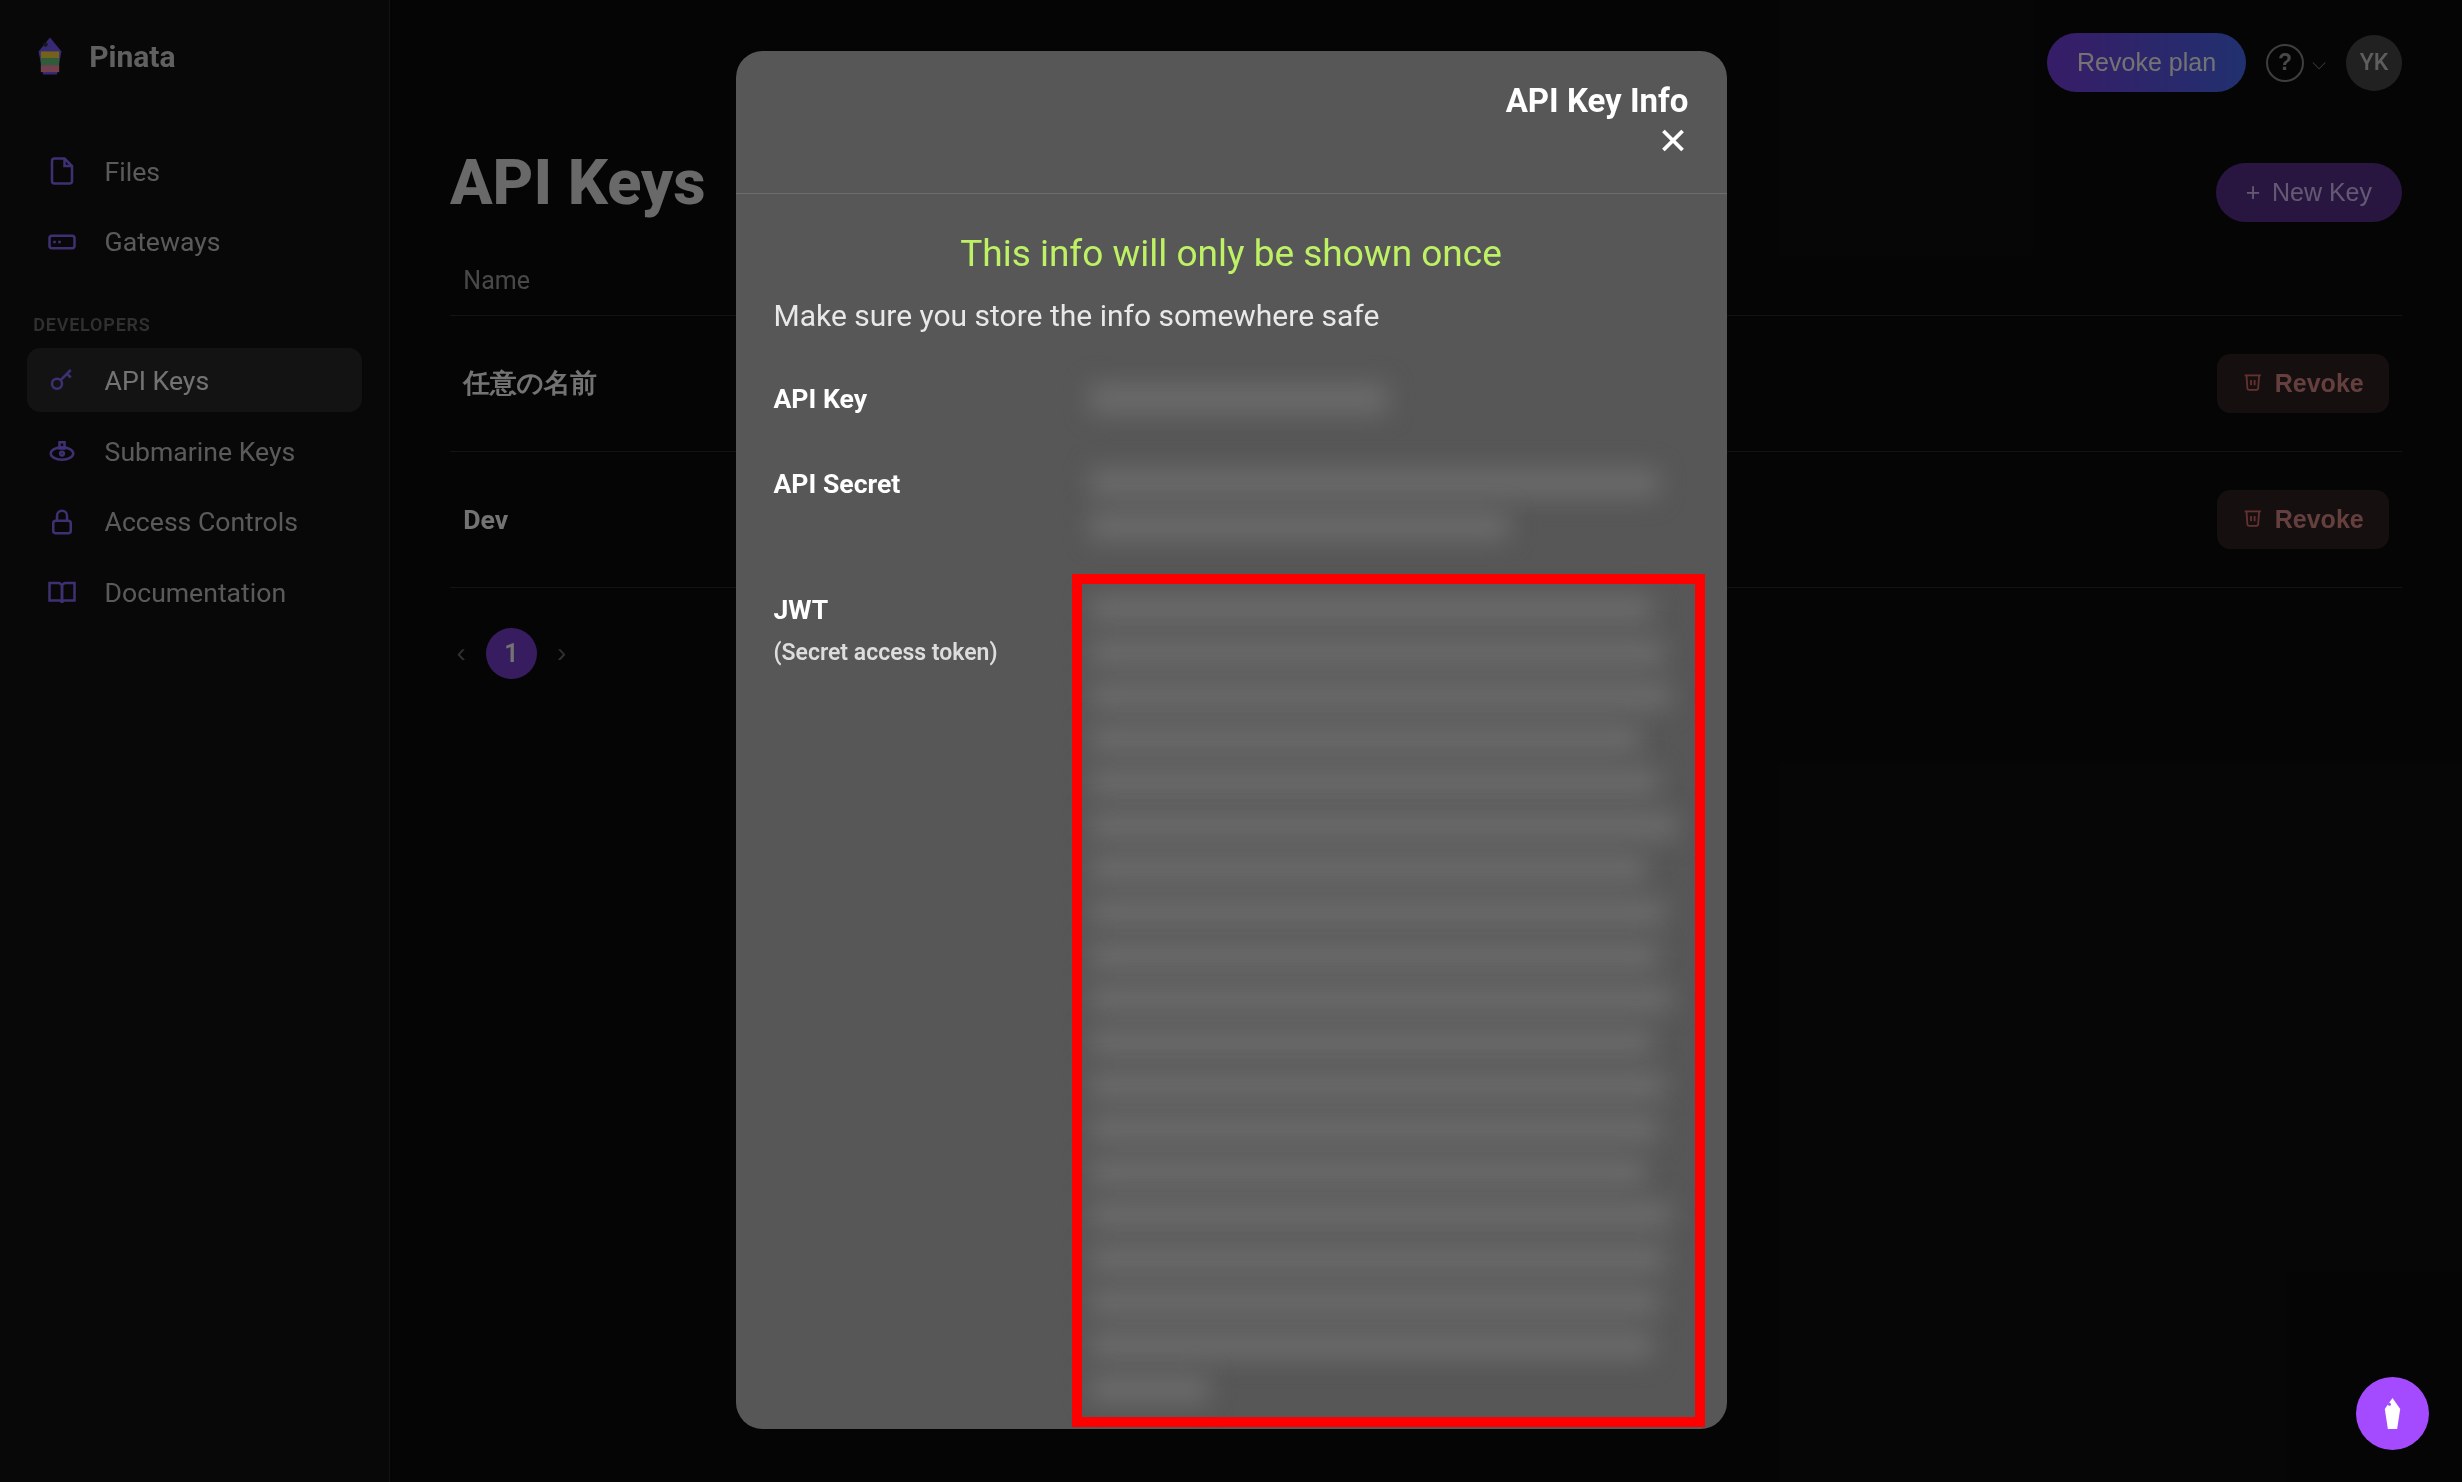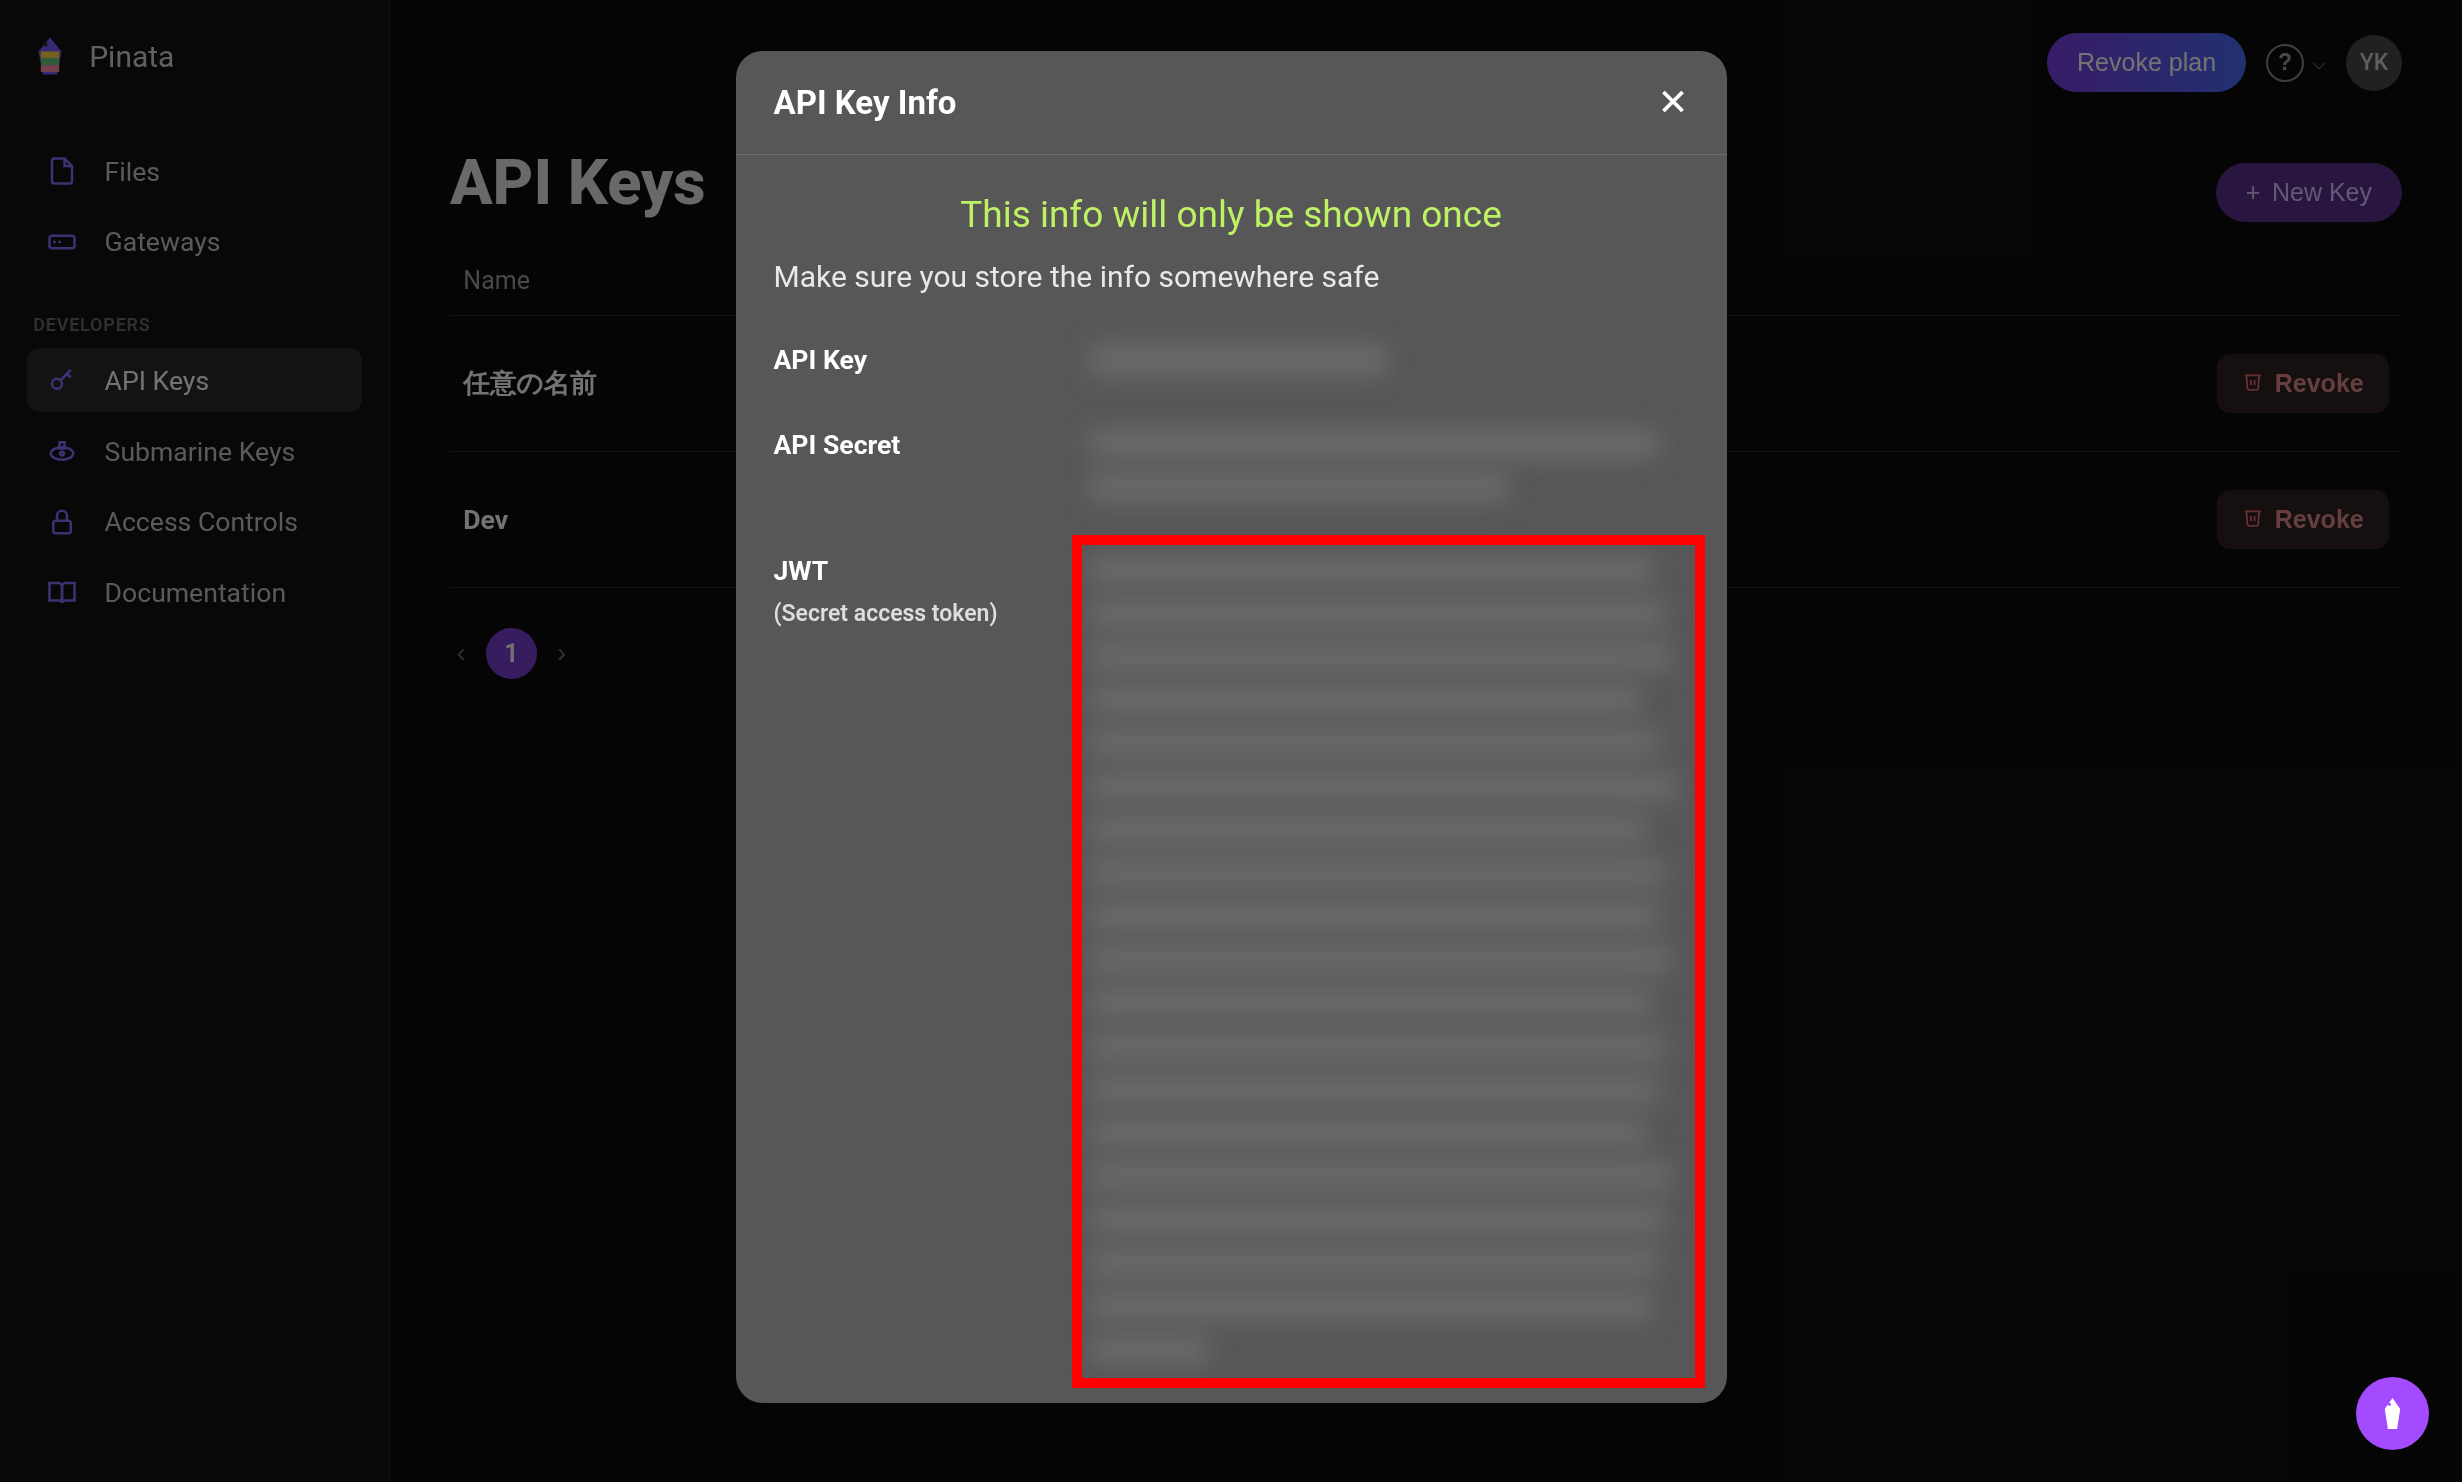--- a/index.html
+++ b/index.html
@@ -16,21 +16,21 @@
 .sidebar {
   width: 390px;
   background: #121212;
   border-right: 0.8px solid #2a2a2a;
   padding: 33px 26.6px;
   display: flex;
   flex-direction: column;
 }
 .logo-row { display: flex; align-items: center; gap: 16.6px; margin-bottom: 60px; }
 .logo-icon { width: 46px; height: 46px; position: relative; }
-.logo-text { font-size: 30px; font-weight: 400; color: #d6d6d6; }
+.logo-text { font-size: 30px; font-weight: 700; color: #d6d6d6; }
 .nav-section { display: flex; flex-direction: column; gap: 6.6px; }
 .nav-item {
   display: flex; align-items: center; gap: 28px;
   padding: 16.6px 20px; border-radius: 13.3px;
   font-size: 26.6px; color: #c8c8c8; cursor: pointer;
 }
 .nav-item.active { background: #2c2c2c; color: #fff; }
 .nav-icon { width: 30px; height: 30px; display: flex; align-items: center; justify-content: center; }
 .section-label {
   font-size: 18px; font-weight: 600; color: #6a6a6a;
@@ -86,22 +86,22 @@
 }
 .overlay {
   position: absolute; inset: 0; background: rgba(0,0,0,0.55);
   display: flex; align-items: flex-start; justify-content: center; padding-top: 51px;
 }
 .modal {
   width: 991px; background: #575757; border-radius: 26.6px;
   display: flex; flex-direction: column; overflow: hidden; max-height: 1378px;
 }
 .modal-head {
-  display: flex; justify-content: space-between; align-items: center;
-  padding: 30px 38px; border-bottom: 0.8px solid #6d6d6d;
+  display: flex; justify-content: space-between; align-items: flex-end;
+  padding: 30px 38px; border-bottom: 0.8px solid #6d6d6d; flex-direction: column;
 }
 .modal-title { font-size: 33px; font-weight: 700; color: #fff; }
 .close-btn { background: none; border: none; color: #fff; font-size: 37px; cursor: pointer; font-weight: 300; }
 .modal-body { padding: 38px; overflow-y: auto; position: relative; flex: 1; }
 .modal-body::-webkit-scrollbar { width: 20px; }
 .modal-body::-webkit-scrollbar-track { background: #7a7a7a; }
 .modal-body::-webkit-scrollbar-thumb { background: #cfcfcf; border-radius: 3.3px; }
 .once-title { font-size: 37px; font-weight: 400; color: #bef264; margin-bottom: 23px; text-align: center; }
 .once-sub { font-size: 30px; color: #e8e8e8; margin-bottom: 50px; }
 .info-row { display: flex; margin-bottom: 53px; gap: 24px; }

